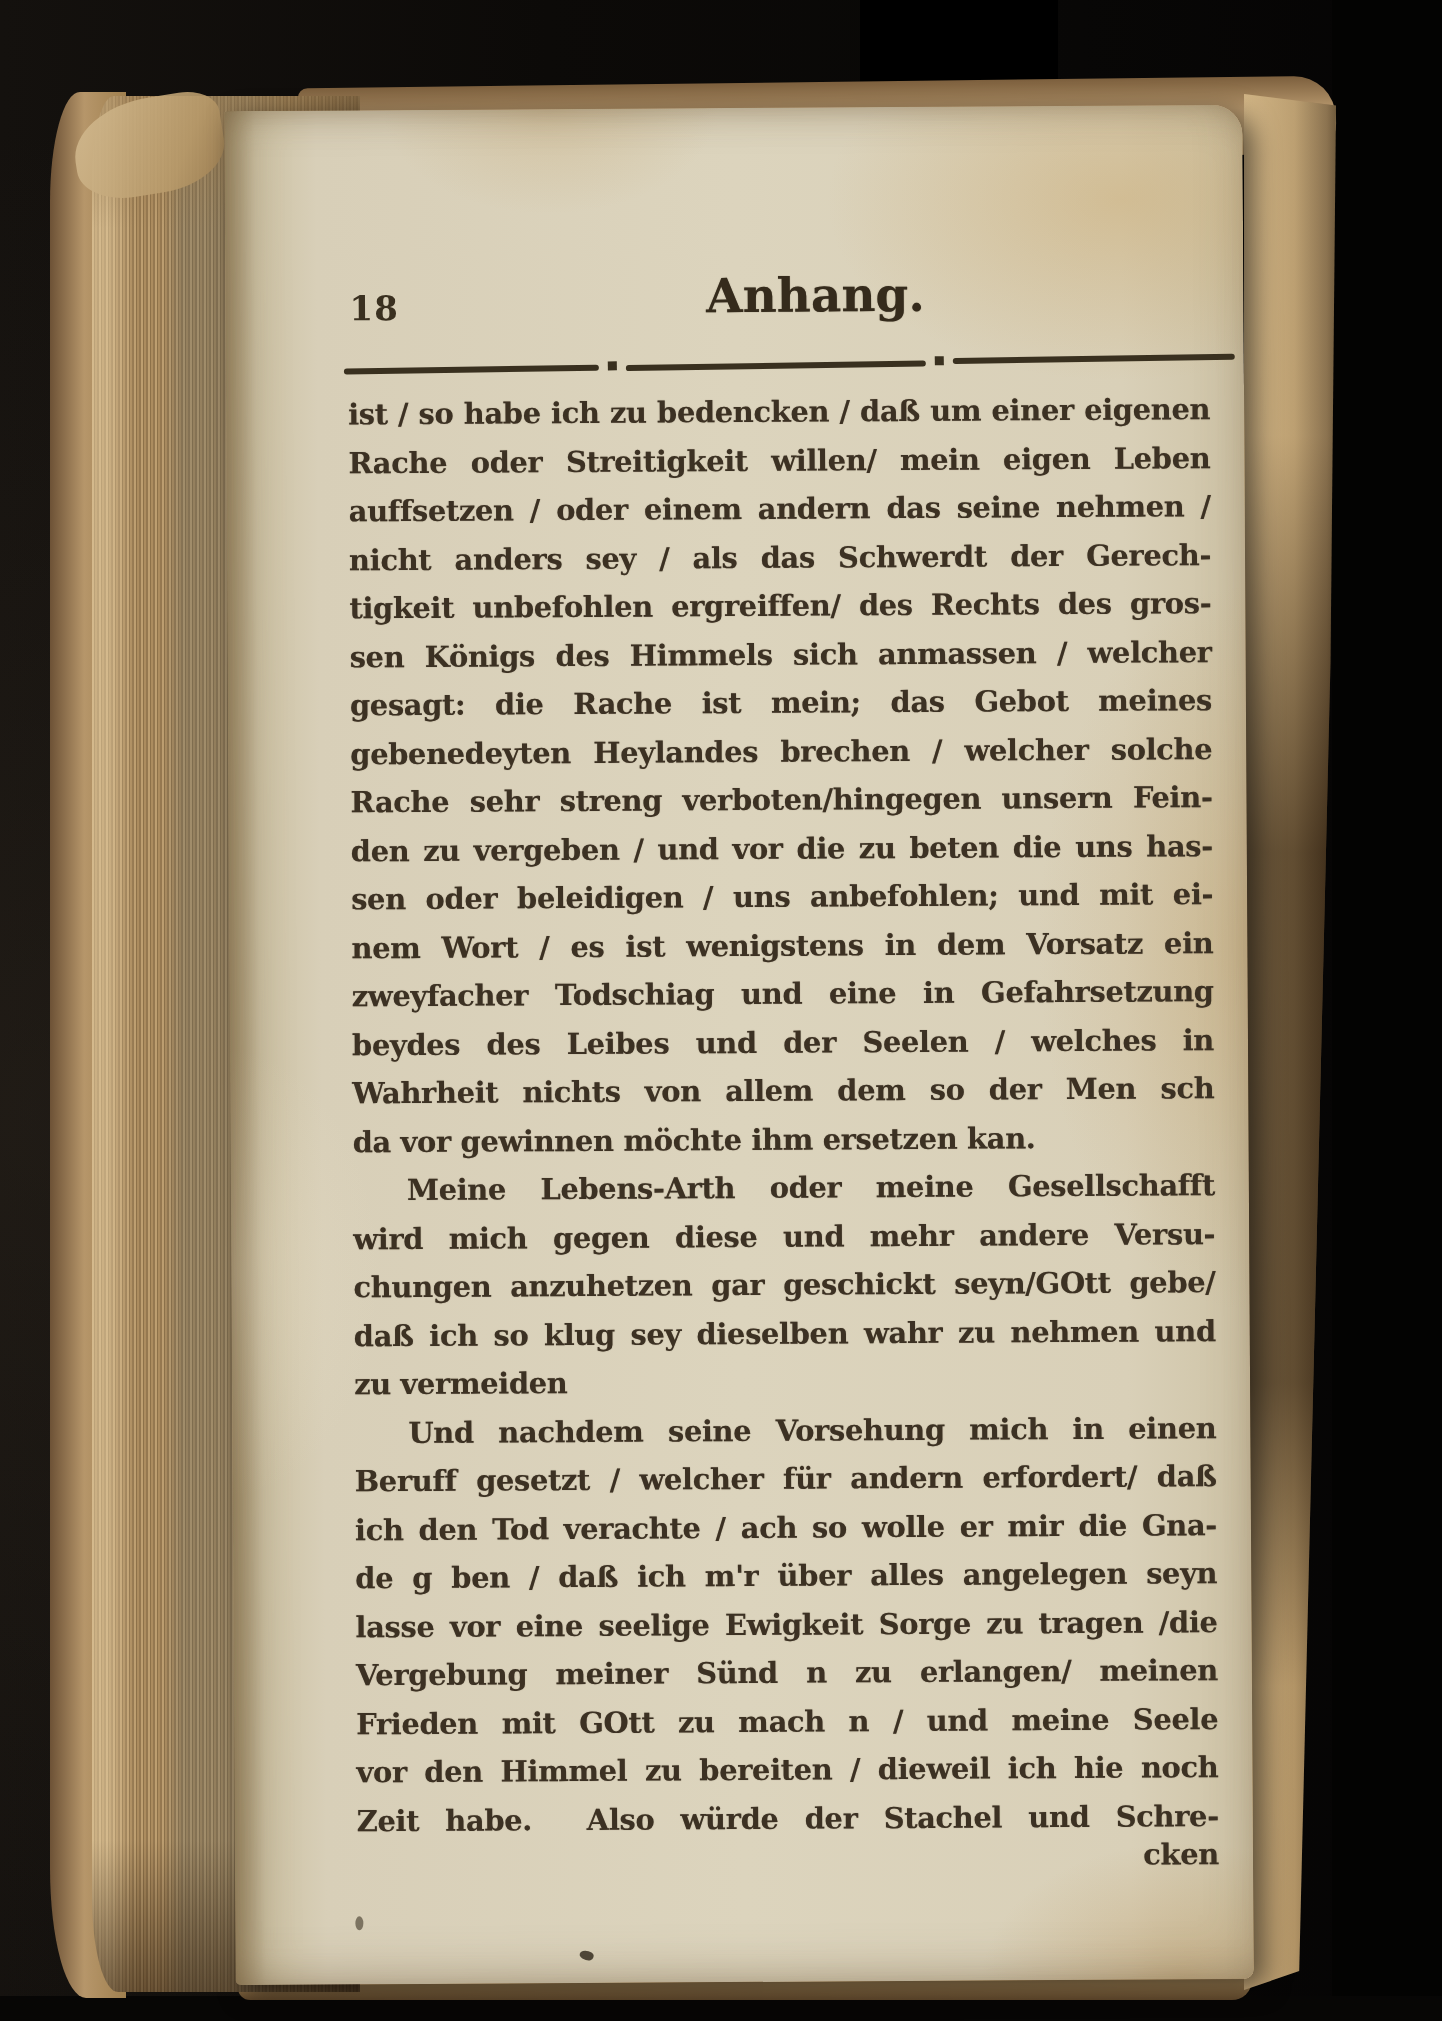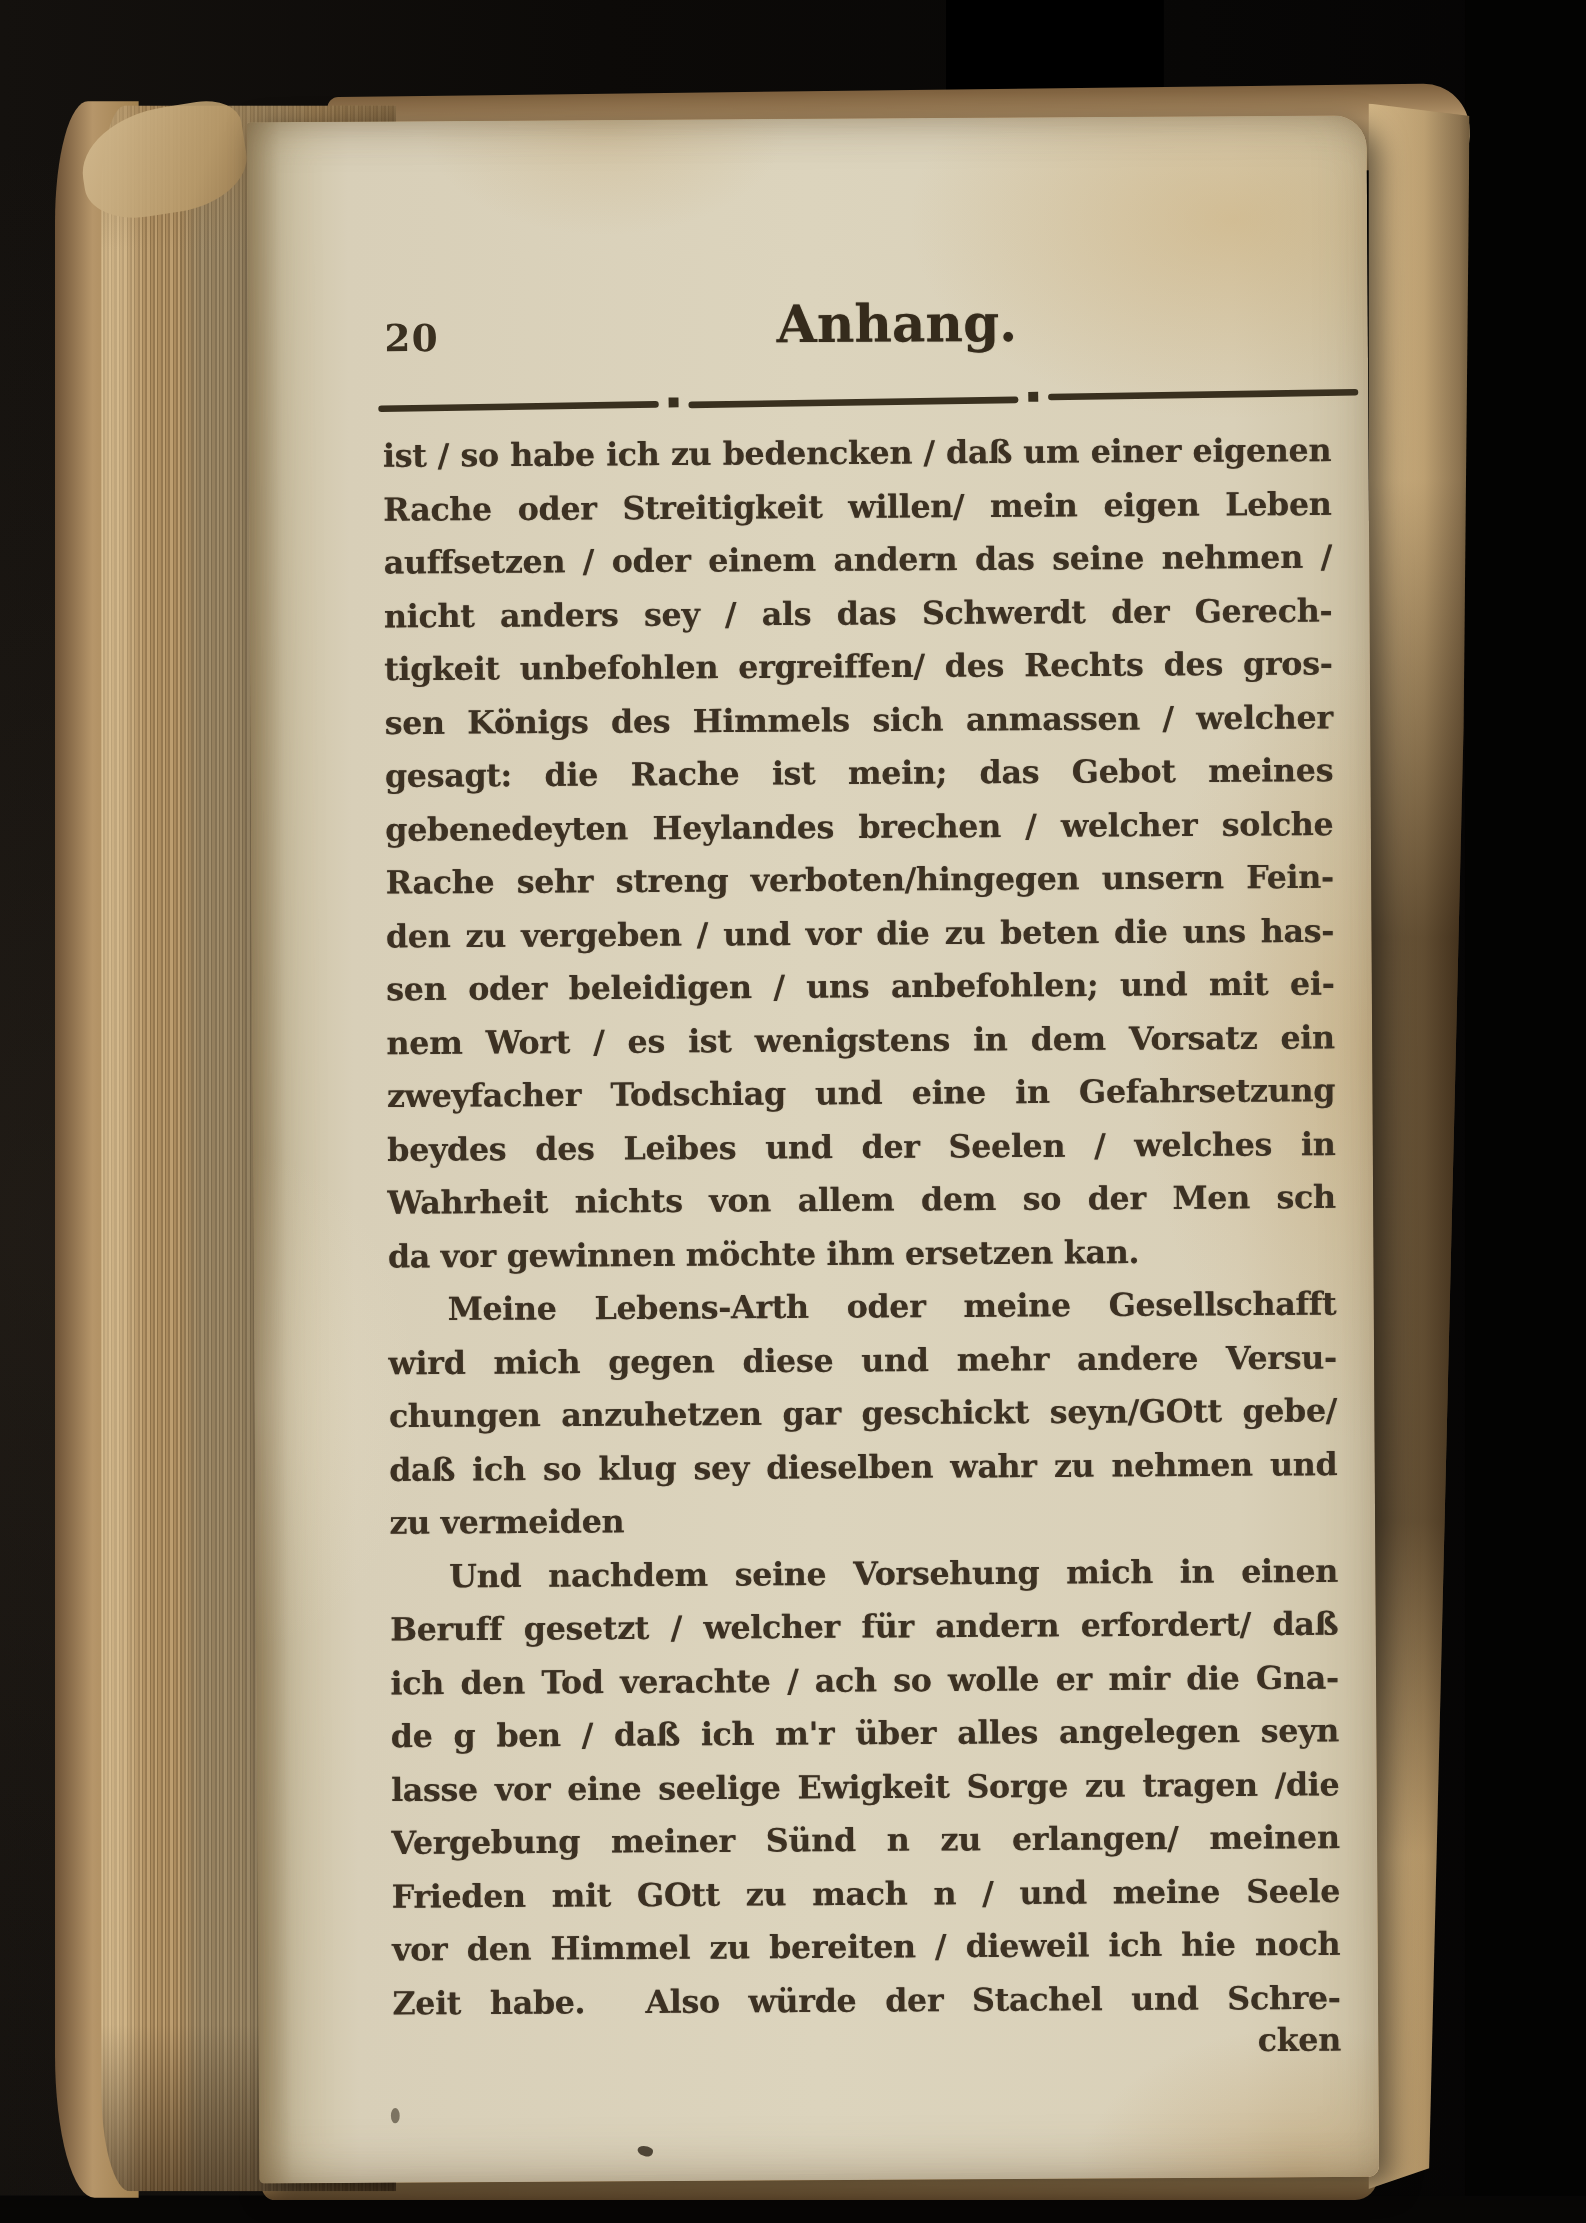--- a/index.html
+++ b/index.html
@@ -95,21 +95,21 @@
 
   <div>
     <div class="cover-strip"></div>
     <div class="top-deckle"></div>
     <div class="bottom-deckle"></div>
     <div class="edge-stack"></div>
     <div class="edge-flap"></div>
     <div class="right-sliver"></div>
 
     <div class="page">
-      <span class="pagenum">20</span>
+      <span class="pagenum">18</span>
       <span class="running-head">Anhang.</span>
 
       <div class="rule">
         <span class="bar b1"></span>
         <span class="dot"></span>
         <span class="bar b2"></span>
         <span class="dot"></span>
         <span class="bar b3"></span>
       </div>
 

